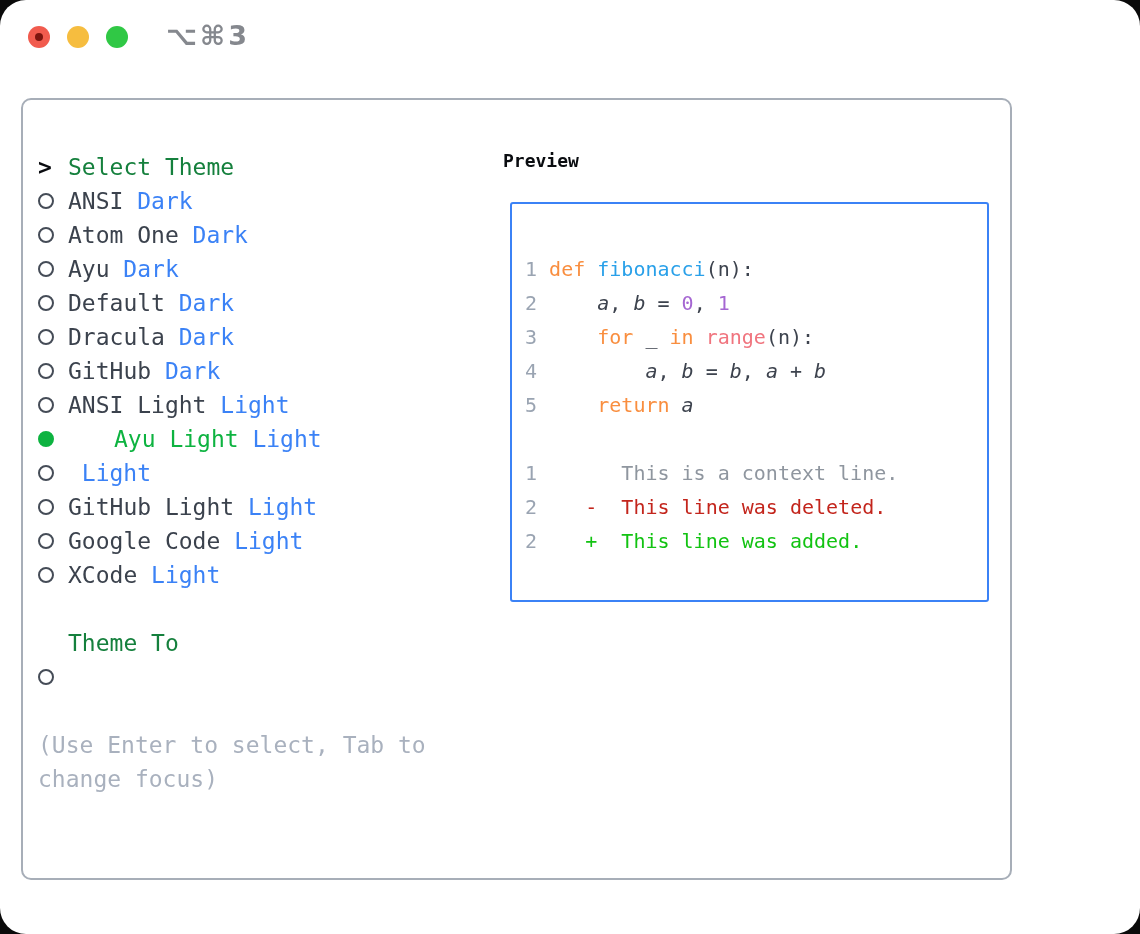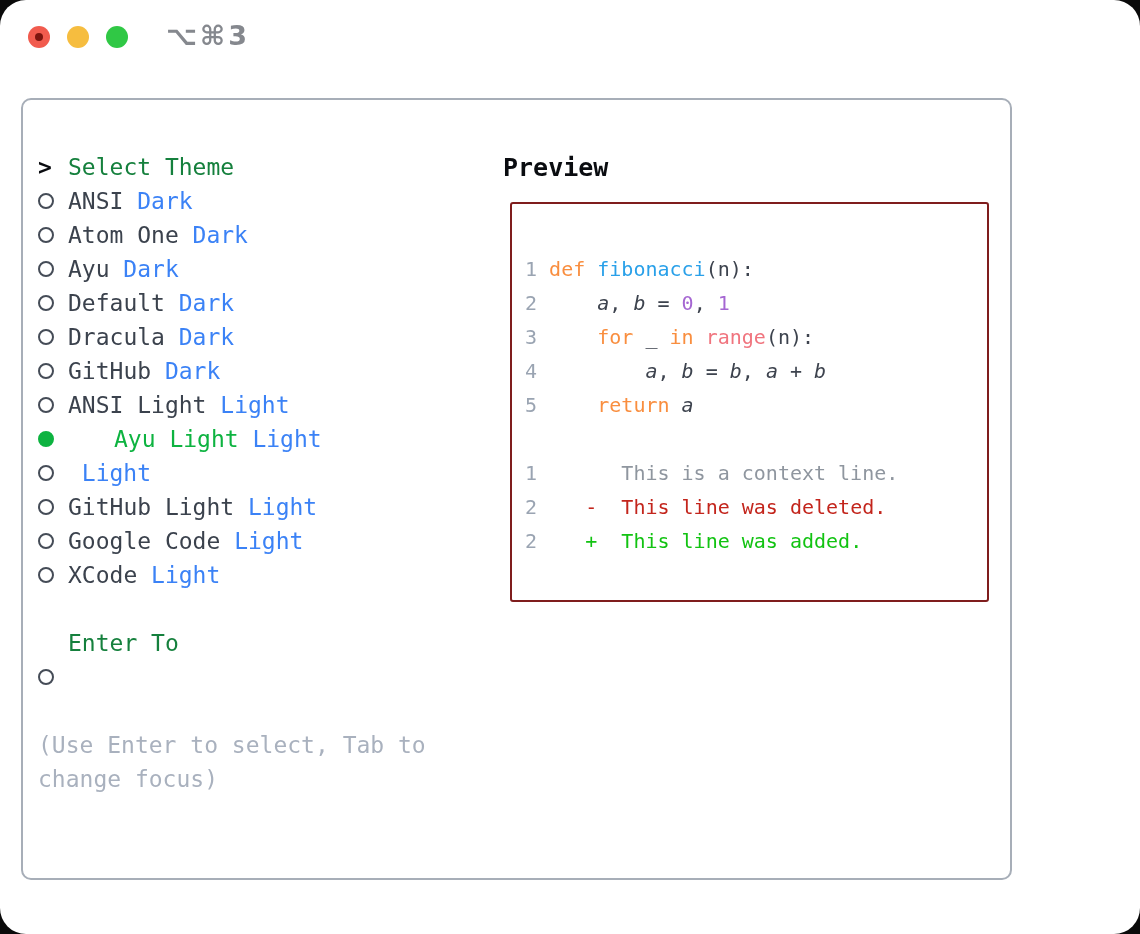--- a/index.html
+++ b/index.html
@@ -63,27 +63,27 @@
   .radio.on { background: #0db340; border-color: #0db340; }
   .name { color: #3b424d; }
   .name.sel { color: #0db340; margin-left: 46px; }
   .tag { color: #3b82f6; margin-left: 13.8px; }
   .theme-row, .apply-row { cursor: pointer; }
   .hint { color: #a9b1be; }
 
   
   .preview-header {
     position: absolute; left: 480px; top: 50px; height: 34px;
-    display: flex; align-items: center;
-    font-size: 25px; font-weight: bold; color: #0a0c10;
+    display: flex; align-items: flex-start;
+    font-size: 18px; font-weight: bold; color: #0a0c10;
   }
   .preview-box {
     position: absolute; left: 487px; top: 102px;
     width: 479px; height: 400px;
-    border: 2px solid #7f1d1d; border-radius: 3px;
+    border: 2px solid #3b82f6; border-radius: 3px;
     box-sizing: border-box; background: #ffffff;
     overflow: hidden;
   }
   .code { margin: 0; padding: 48px 0 0 13px; font-size: 20px; }
   .pline { height: 34px; line-height: 34px; white-space: pre; }
 
   .tok-lnum     { color: #9aa4b2; }
   .tok-plain    { color: #3d434e; }
   .tok-keyword  { color: #f98e3f; }
   .tok-function { color: #29a0e9; }
@@ -124,21 +124,21 @@
           <div class="row theme-row"><span class="marker"><span class="radio on"></span></span><span class="name sel">Ayu Light</span><span class="tag">Light</span></div>
           <div class="row theme-row"><span class="marker"><span class="radio"></span></span><span class="tag">Light</span></div>
           <div class="row theme-row"><span class="marker"><span class="radio"></span></span><span class="name">GitHub Light</span><span class="tag">Light</span></div>
           <div class="row theme-row"><span class="marker"><span class="radio"></span></span><span class="name">Google Code</span><span class="tag">Light</span></div>
           <div class="row theme-row"><span class="marker"><span class="radio"></span></span><span class="name">XCode</span><span class="tag">Light</span></div>
         </div>
 
       <div class="row blank"></div>
 
       <div class="row">
-        <span class="marker"></span><span class="header-label">Enter To</span>
+        <span class="marker"></span><span class="header-label">Theme To</span>
       </div>
 
       <div id="apply-list">
           <div class="row apply-row"><span class="marker"><span class="radio"></span></span></div>
         </div>
 
       <div class="row blank"></div>
 
       <div class="row hint">(Use Enter to select, Tab to</div>
       <div class="row hint">change focus)</div>

